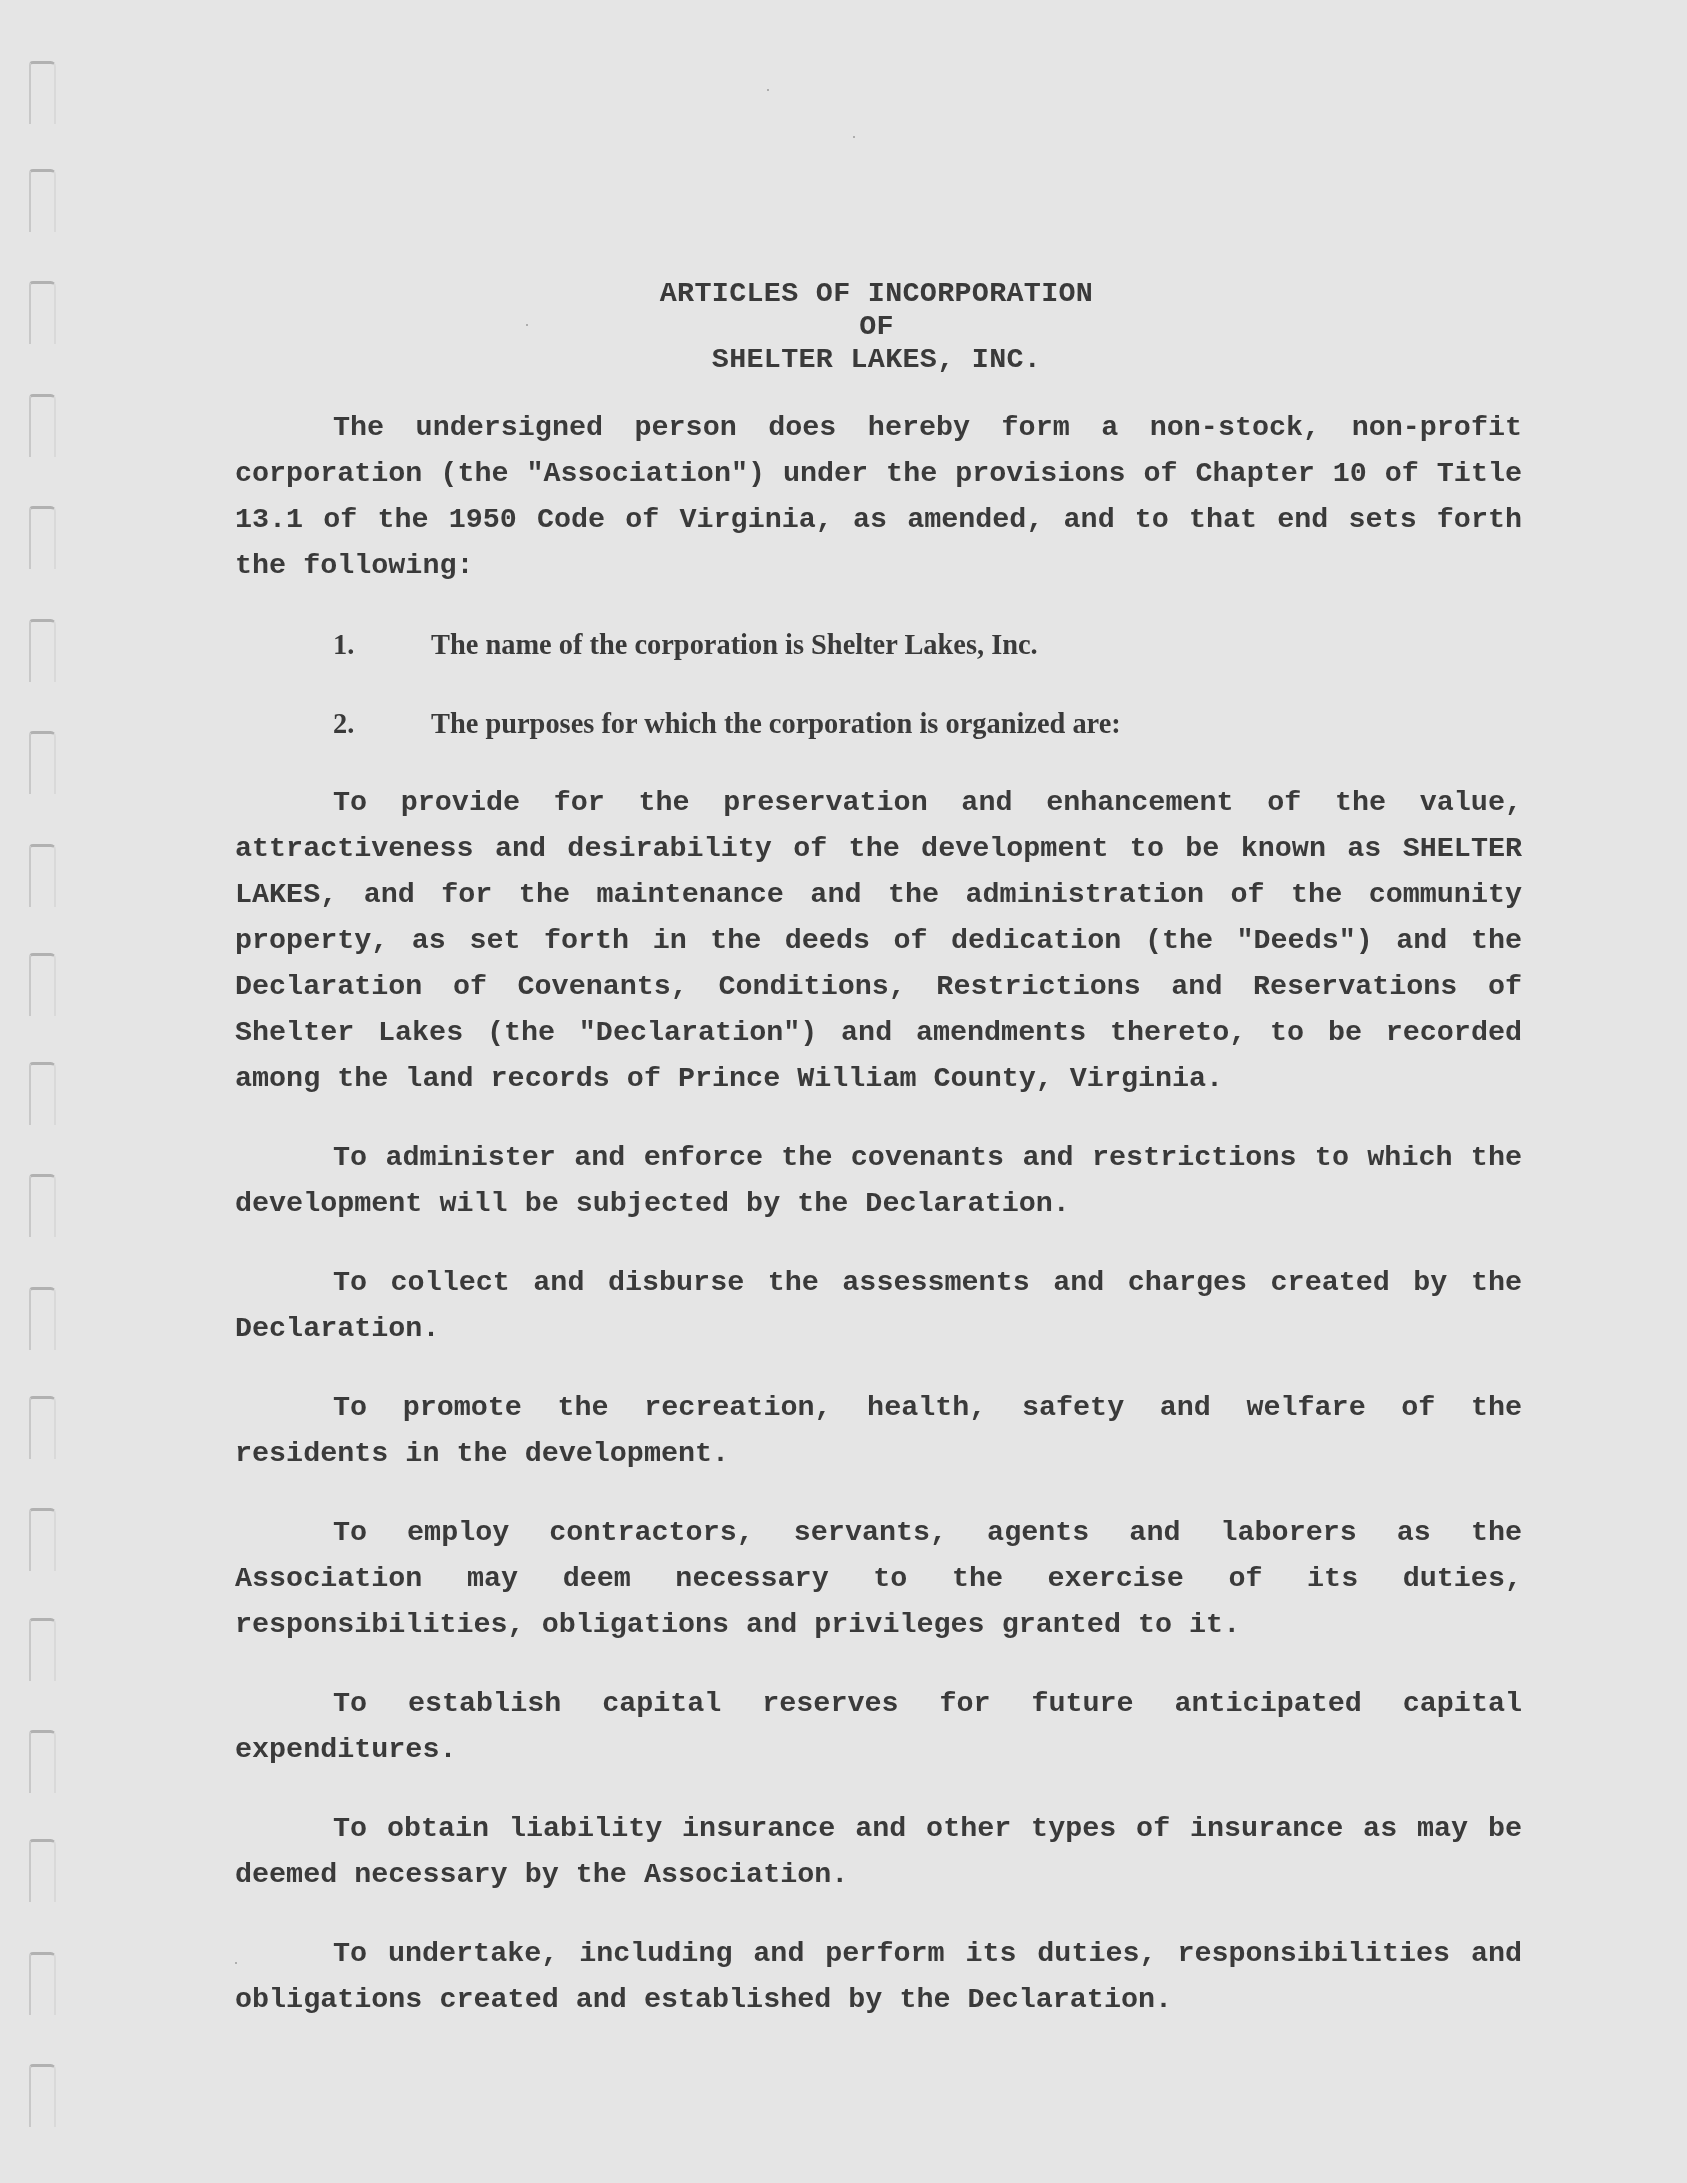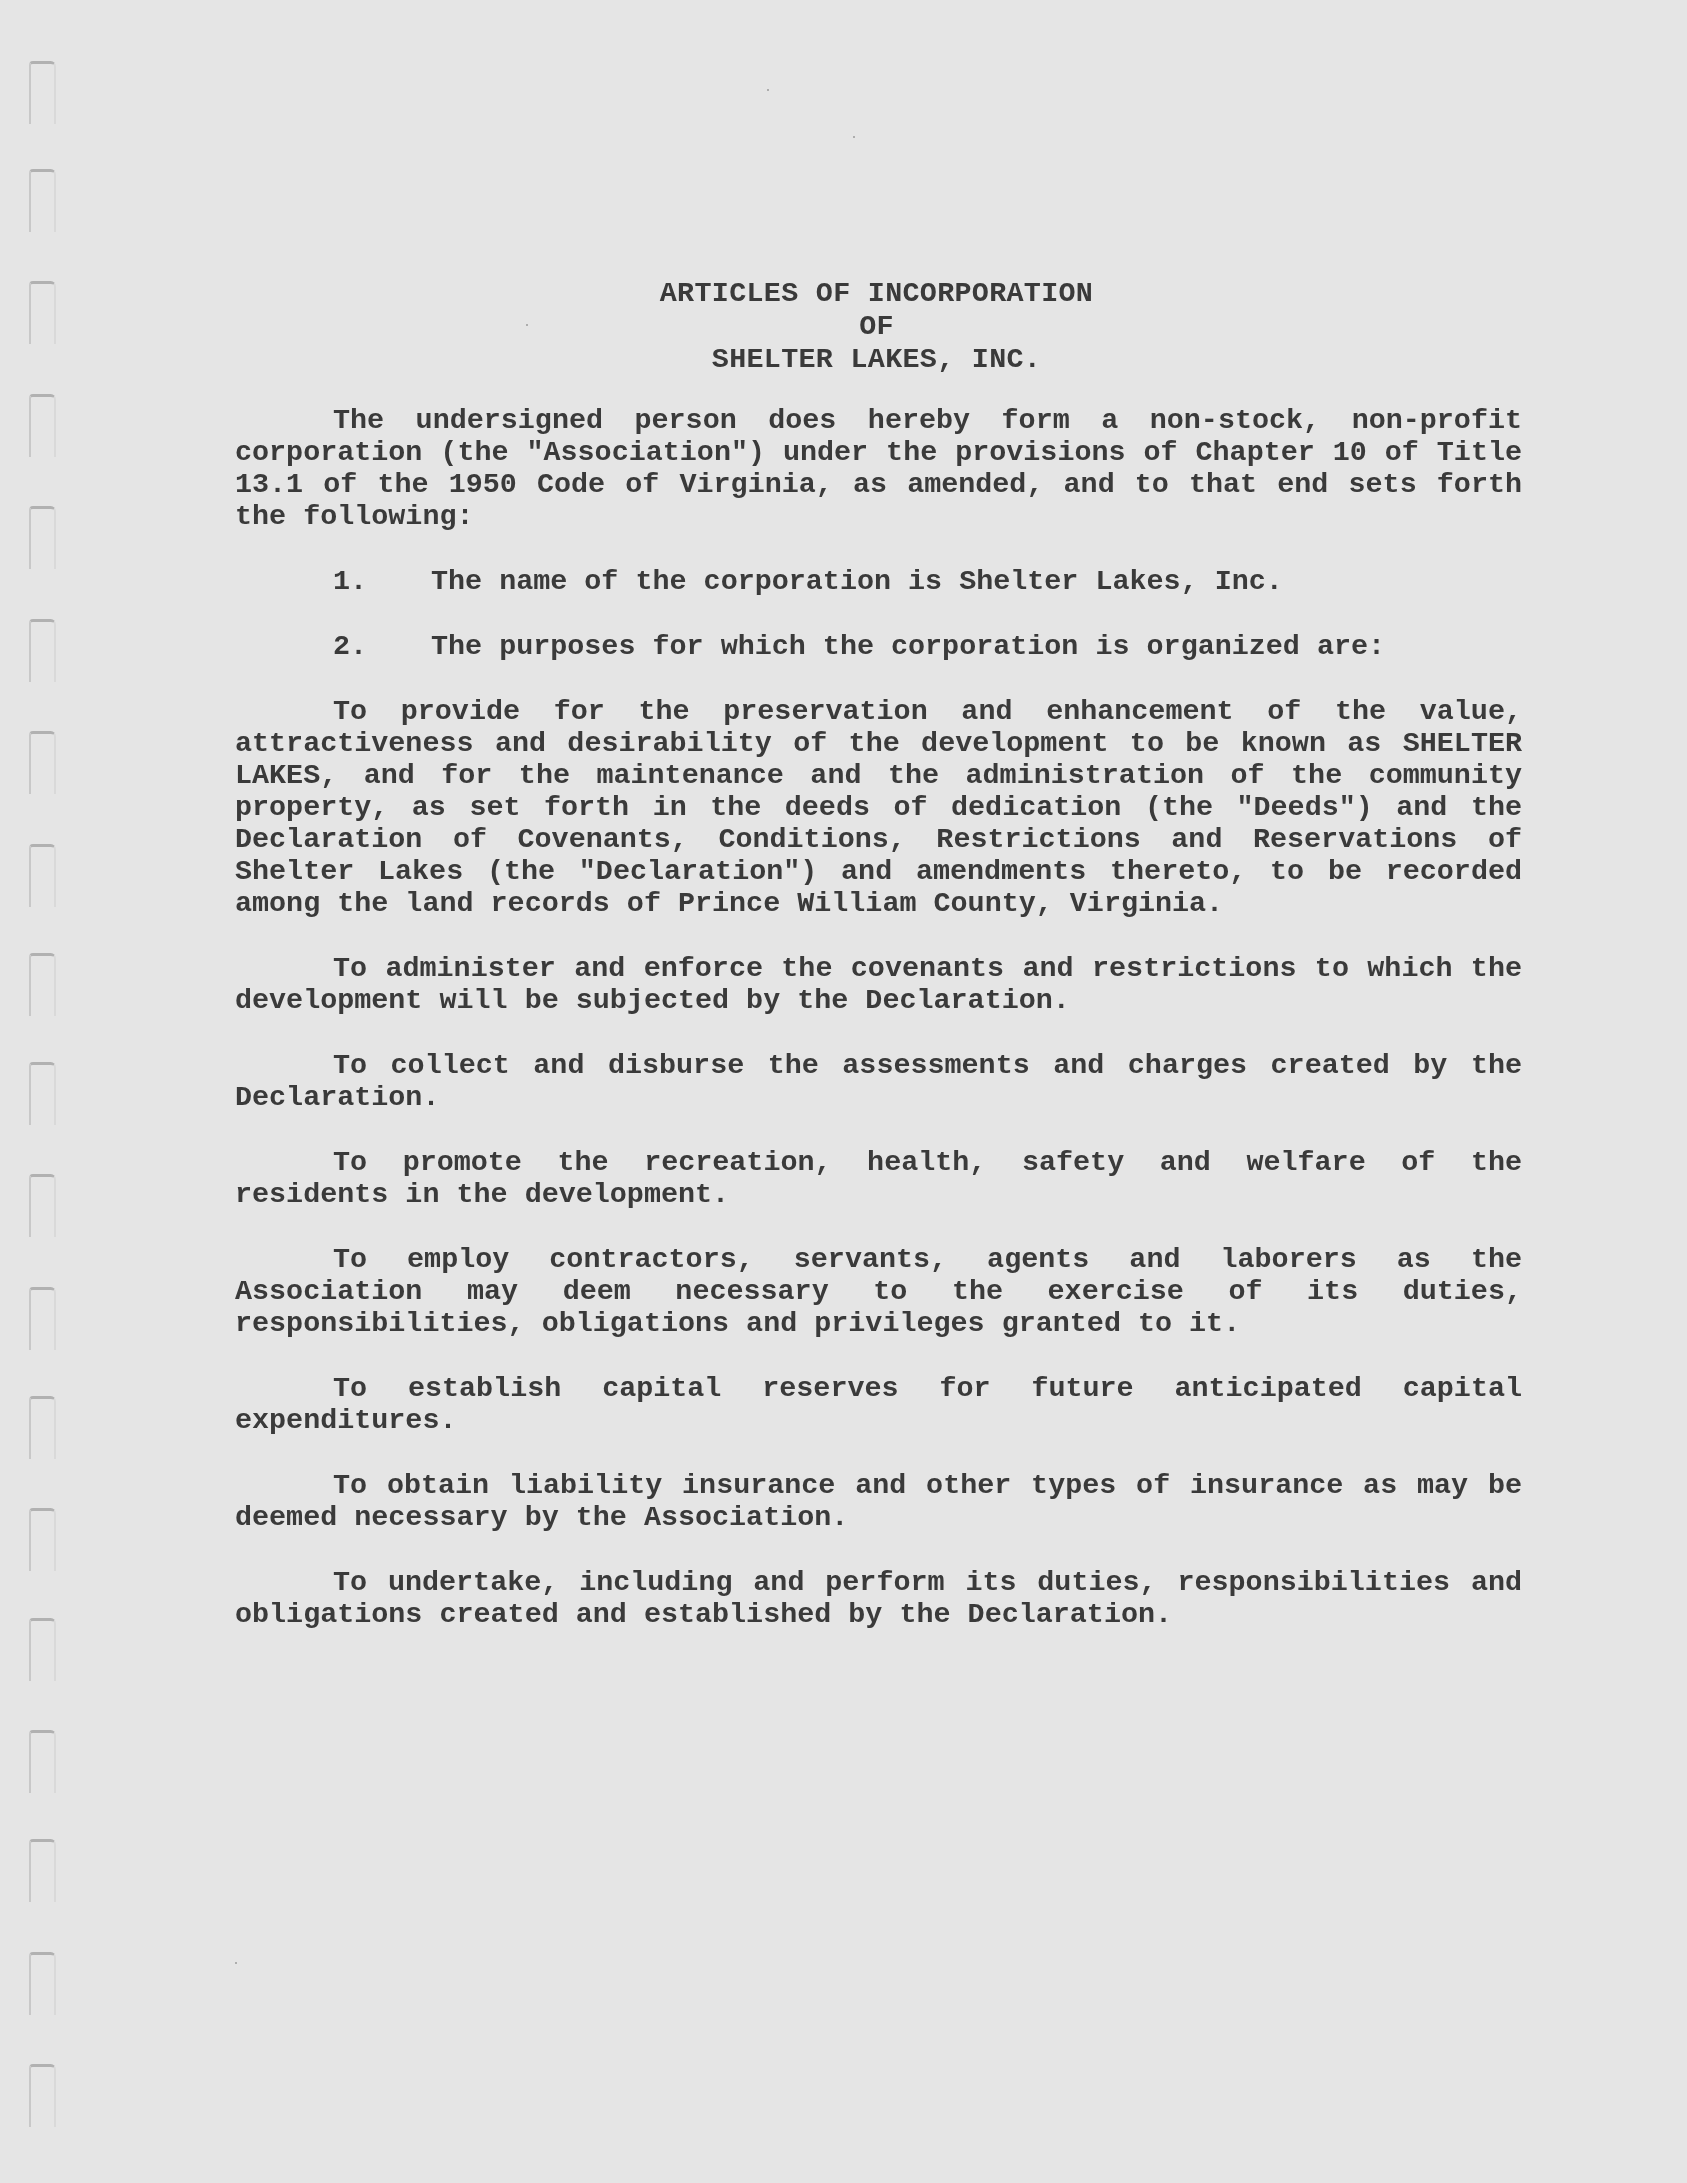--- a/index.html
+++ b/index.html
@@ -17,24 +17,24 @@
     border-left: 2px solid #c4c4c4; border-right: 2px solid #d8d8d8; border-top: 3.3px solid #a8a8a8;
     border-radius: 4px 5.3px 0 0;
     opacity: 0.85;
   }
   .title {
     position: absolute; left: 0; width: 1753px; text-align: center;
     font-size: 28.4px; line-height: 33px; top: 277px; letter-spacing: 0.3px;
   }
   .body {
     position: absolute; left: 235px; width: 1287px; top: 405px;
-    font-size: 28.4px; line-height: 32px;
+    font-size: 28.4px; line-height: 46px;
   }
   .para { text-align: justify; text-align-last: left; margin: 0 0 33px 0; text-indent: 98px; }
-  .item { margin: 0 0 33px 0; padding-left: 98px; white-space: pre; }
+  .item { margin: 0 0 33px 0; padding-left: 98px; white-space: pre; font-family: Liberation Serif, serif; }
   .item .num { display: inline-block; width: 98px; }
   .speck { position: absolute; width: 2px; height: 2px; background: #9a9a9a; border-radius: 50%; }
 </style>
 </head>
 <body>
 
 <div class="page">
 
   <div class="binding">
     <div class="bind-mark" style="top:61px"></div>

